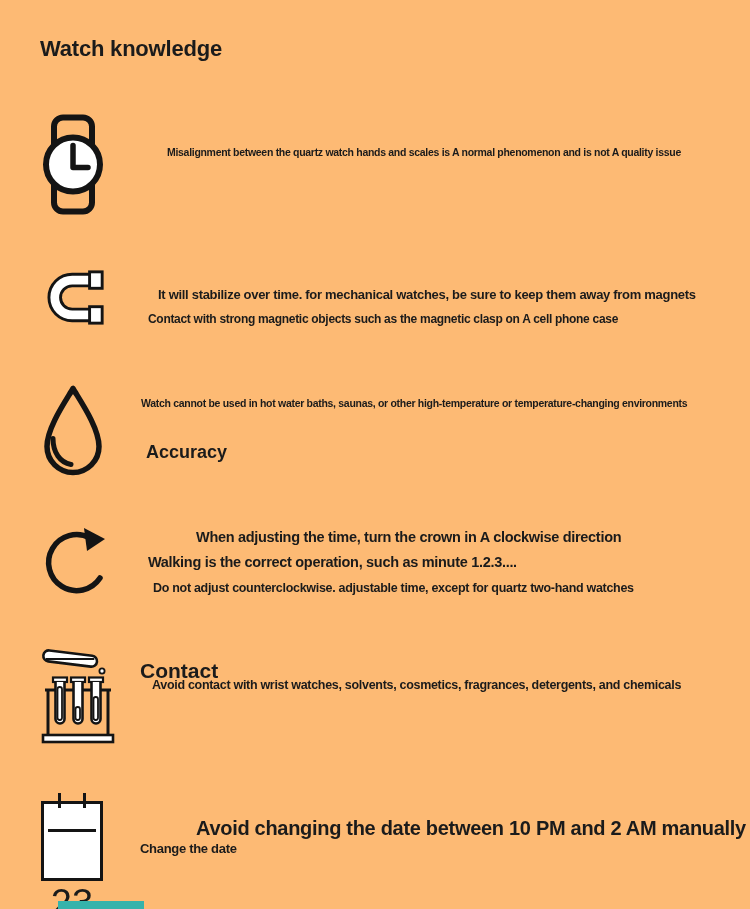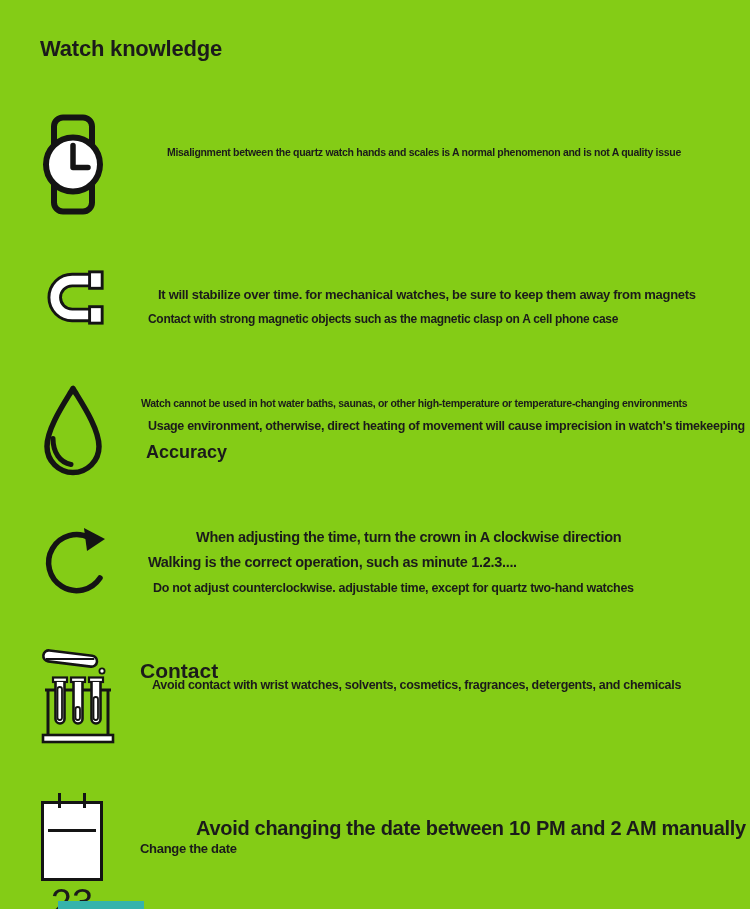--- a/index.html
+++ b/index.html
@@ -1,17 +1,17 @@
 <!DOCTYPE html>
 <html><head>
 <meta charset="utf-8">
 <style>
   html,body { margin:0; padding:0; background:#ffffff; }
   .canvas {
-    position:relative; width:750px; height:909px; background:#84cc16;
+    position:relative; width:750px; height:909px; background:#fdba74;
     overflow:hidden; font-family:"Liberation Sans", sans-serif; color:#1b1b1b;
   }
   .page-title {
     position:absolute; left:40px; top:36px; font-size:22px; font-weight:700;
     letter-spacing:-0.2px; white-space:nowrap;
   }
   .icon { position:absolute; }
   .icon svg { display:block; width:100%; height:100%; }
   .tl { position:absolute; white-space:nowrap; font-weight:700; letter-spacing:-0.3px; line-height:1; }
 
@@ -85,21 +85,20 @@
   <div class="tl s2-l2">It will stabilize over time. for mechanical watches, be sure to keep them away from magnets</div>
   <div class="tl s2-l3">Contact with strong magnetic objects such as the magnetic clasp on A cell phone case</div>
 
   <div class="icon ic-drop">
     <svg viewBox="0 0 66 96" xmlns="http://www.w3.org/2000/svg">
       <path d="M33 5 C26 17 7 44 7 63 A26 26 0 0 0 59 63 C59 44 40 17 33 5 Z" fill="none" stroke="#141414" stroke-width="5.5" stroke-linejoin="round"></path>
       <path d="M13 55 C13 69 20 79 31 81" fill="none" stroke="#141414" stroke-width="5" stroke-linecap="round"></path>
     </svg>
   </div>
   <div class="tl s3-l1">Watch cannot be used in hot water baths, saunas, or other high-temperature or temperature-changing environments</div>
-  <div class="tl s3-l2">Usage environment, otherwise, direct heating of movement will cause imprecision in watch's timekeeping</div>
   <div class="tl s3-l3">Accuracy</div>
 
   <div class="icon ic-arrow">
     <svg viewBox="0 0 70 78" xmlns="http://www.w3.org/2000/svg">
       <path d="M48 12 A28 28 0 1 0 58 52" fill="none" stroke="#141414" stroke-width="5.5" stroke-linecap="round"></path>
       <polygon points="42,2 63,13 45,25" fill="#141414"></polygon>
     </svg>
   </div>
   <div class="tl s4-l1">When adjusting the time, turn the crown in A clockwise direction</div>
   <div class="tl s4-l2">Walking is the correct operation, such as minute 1.2.3....</div>

